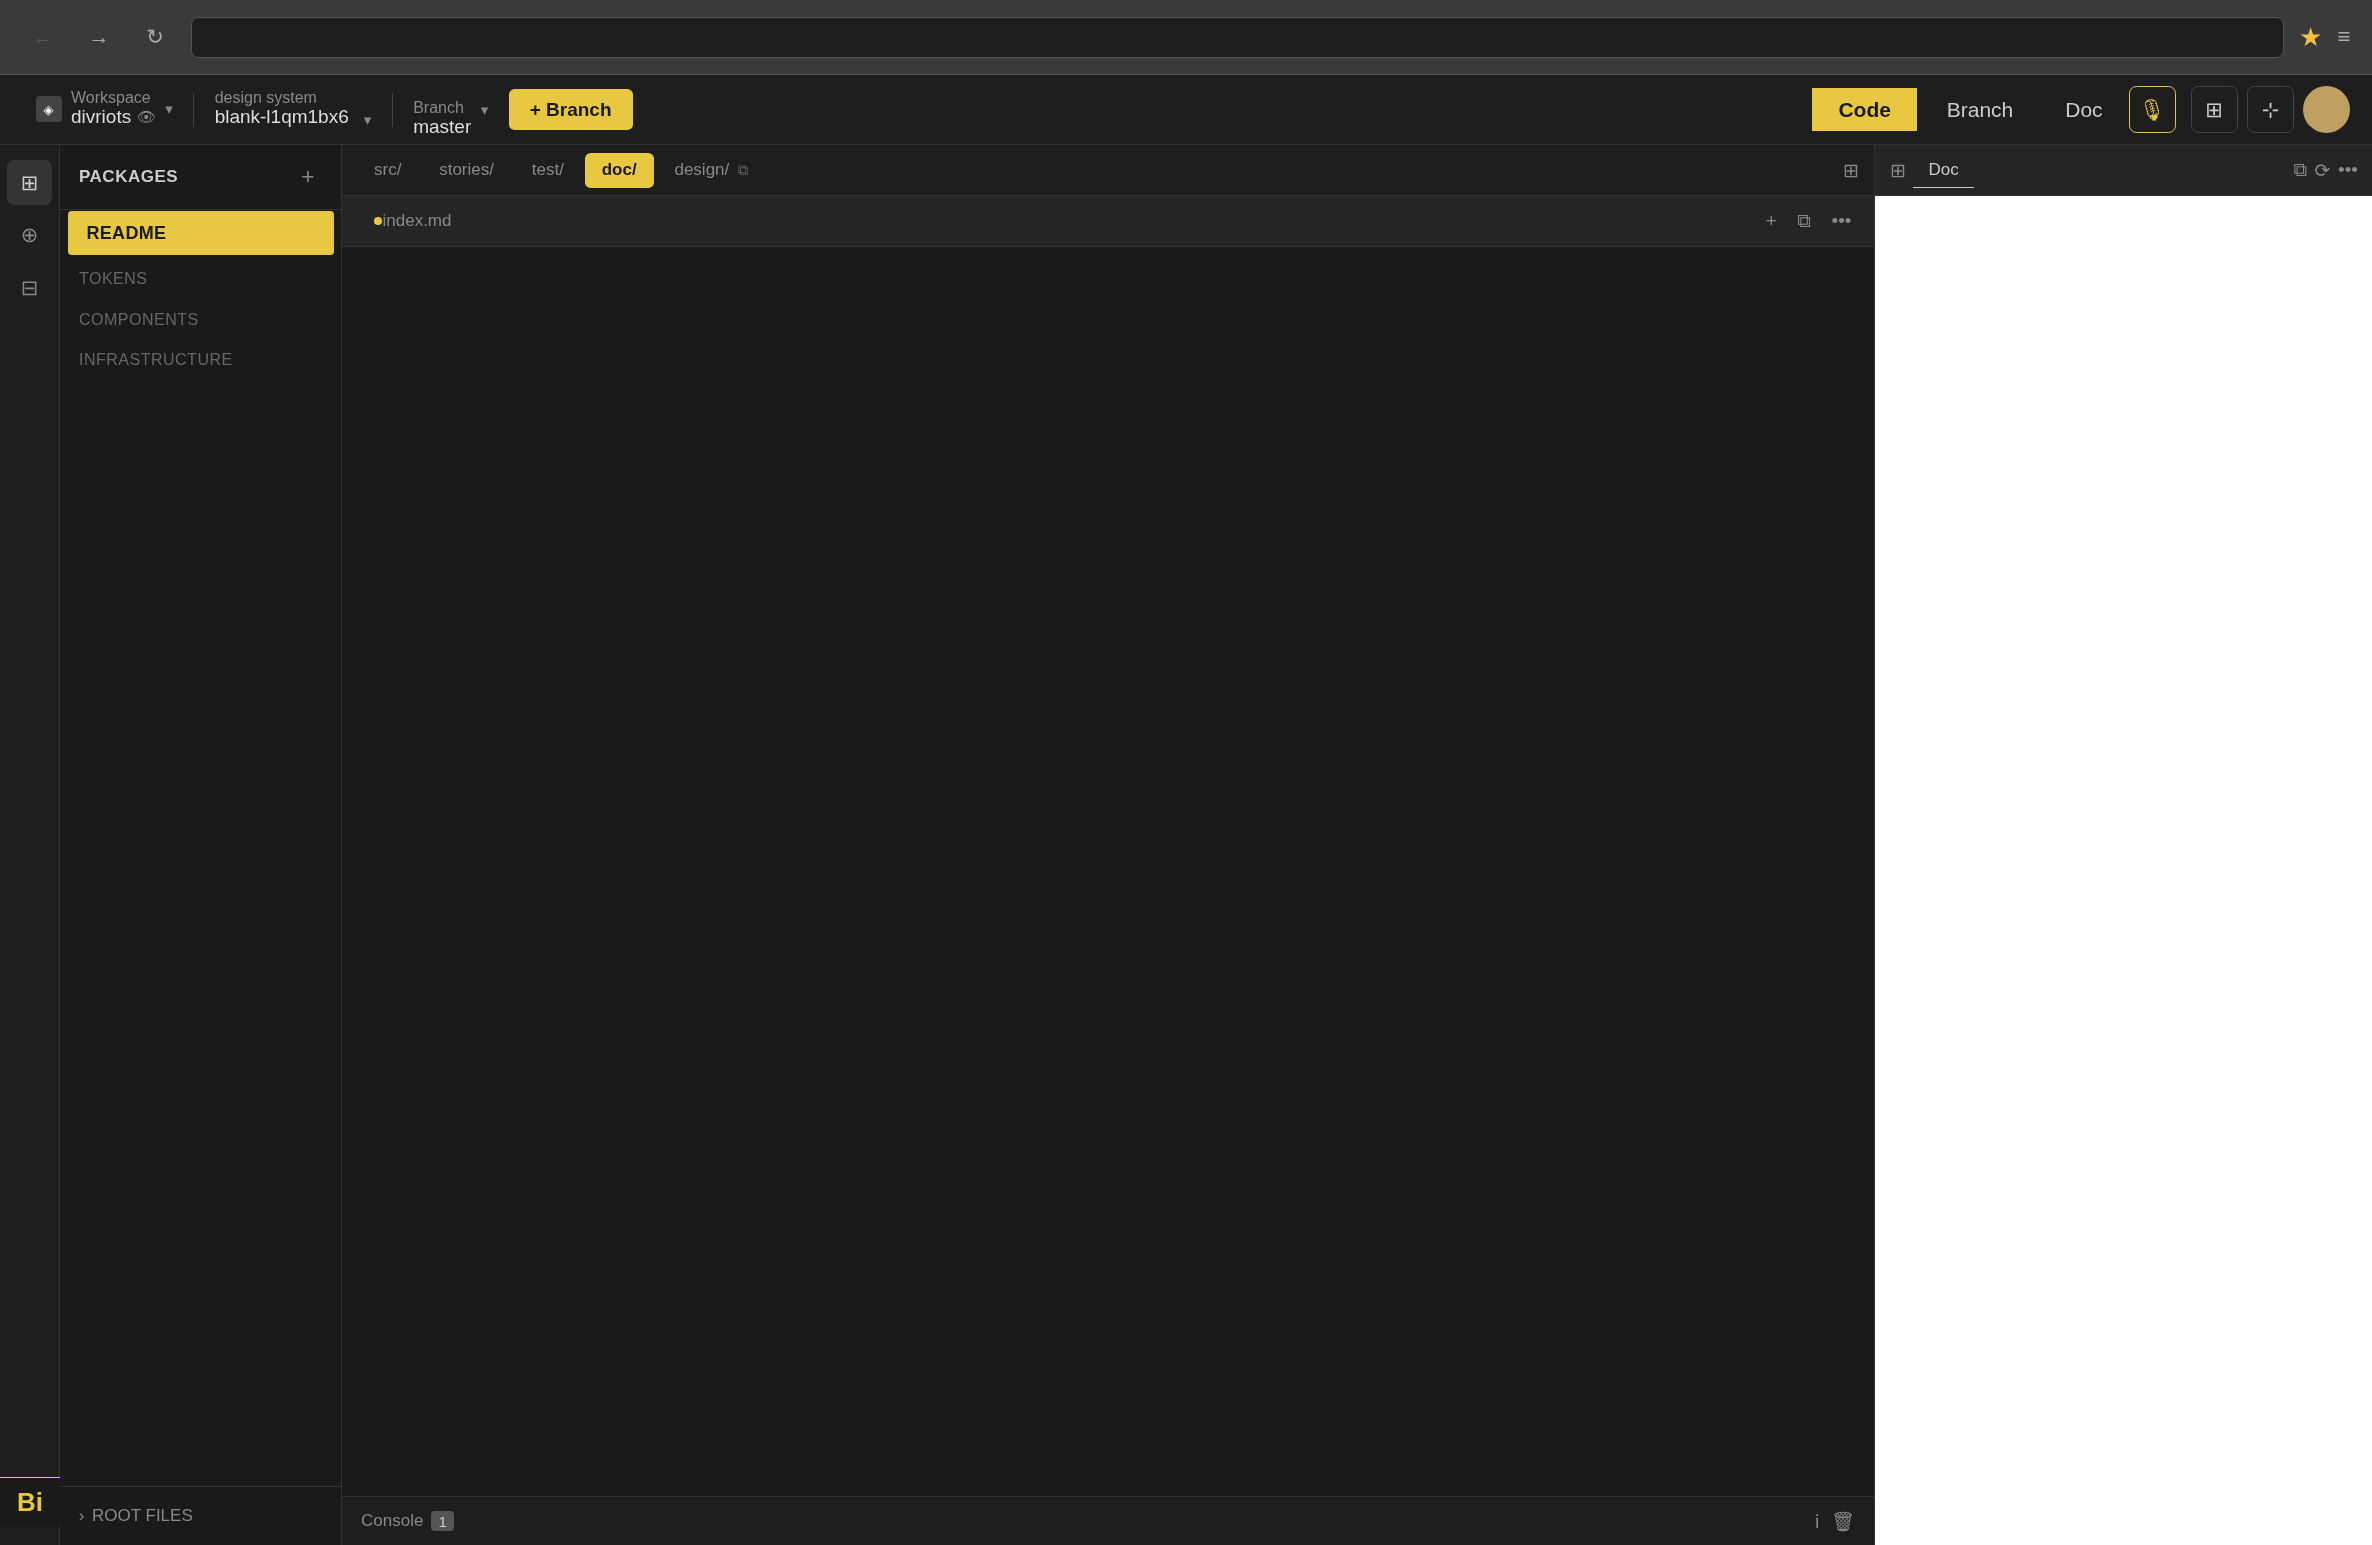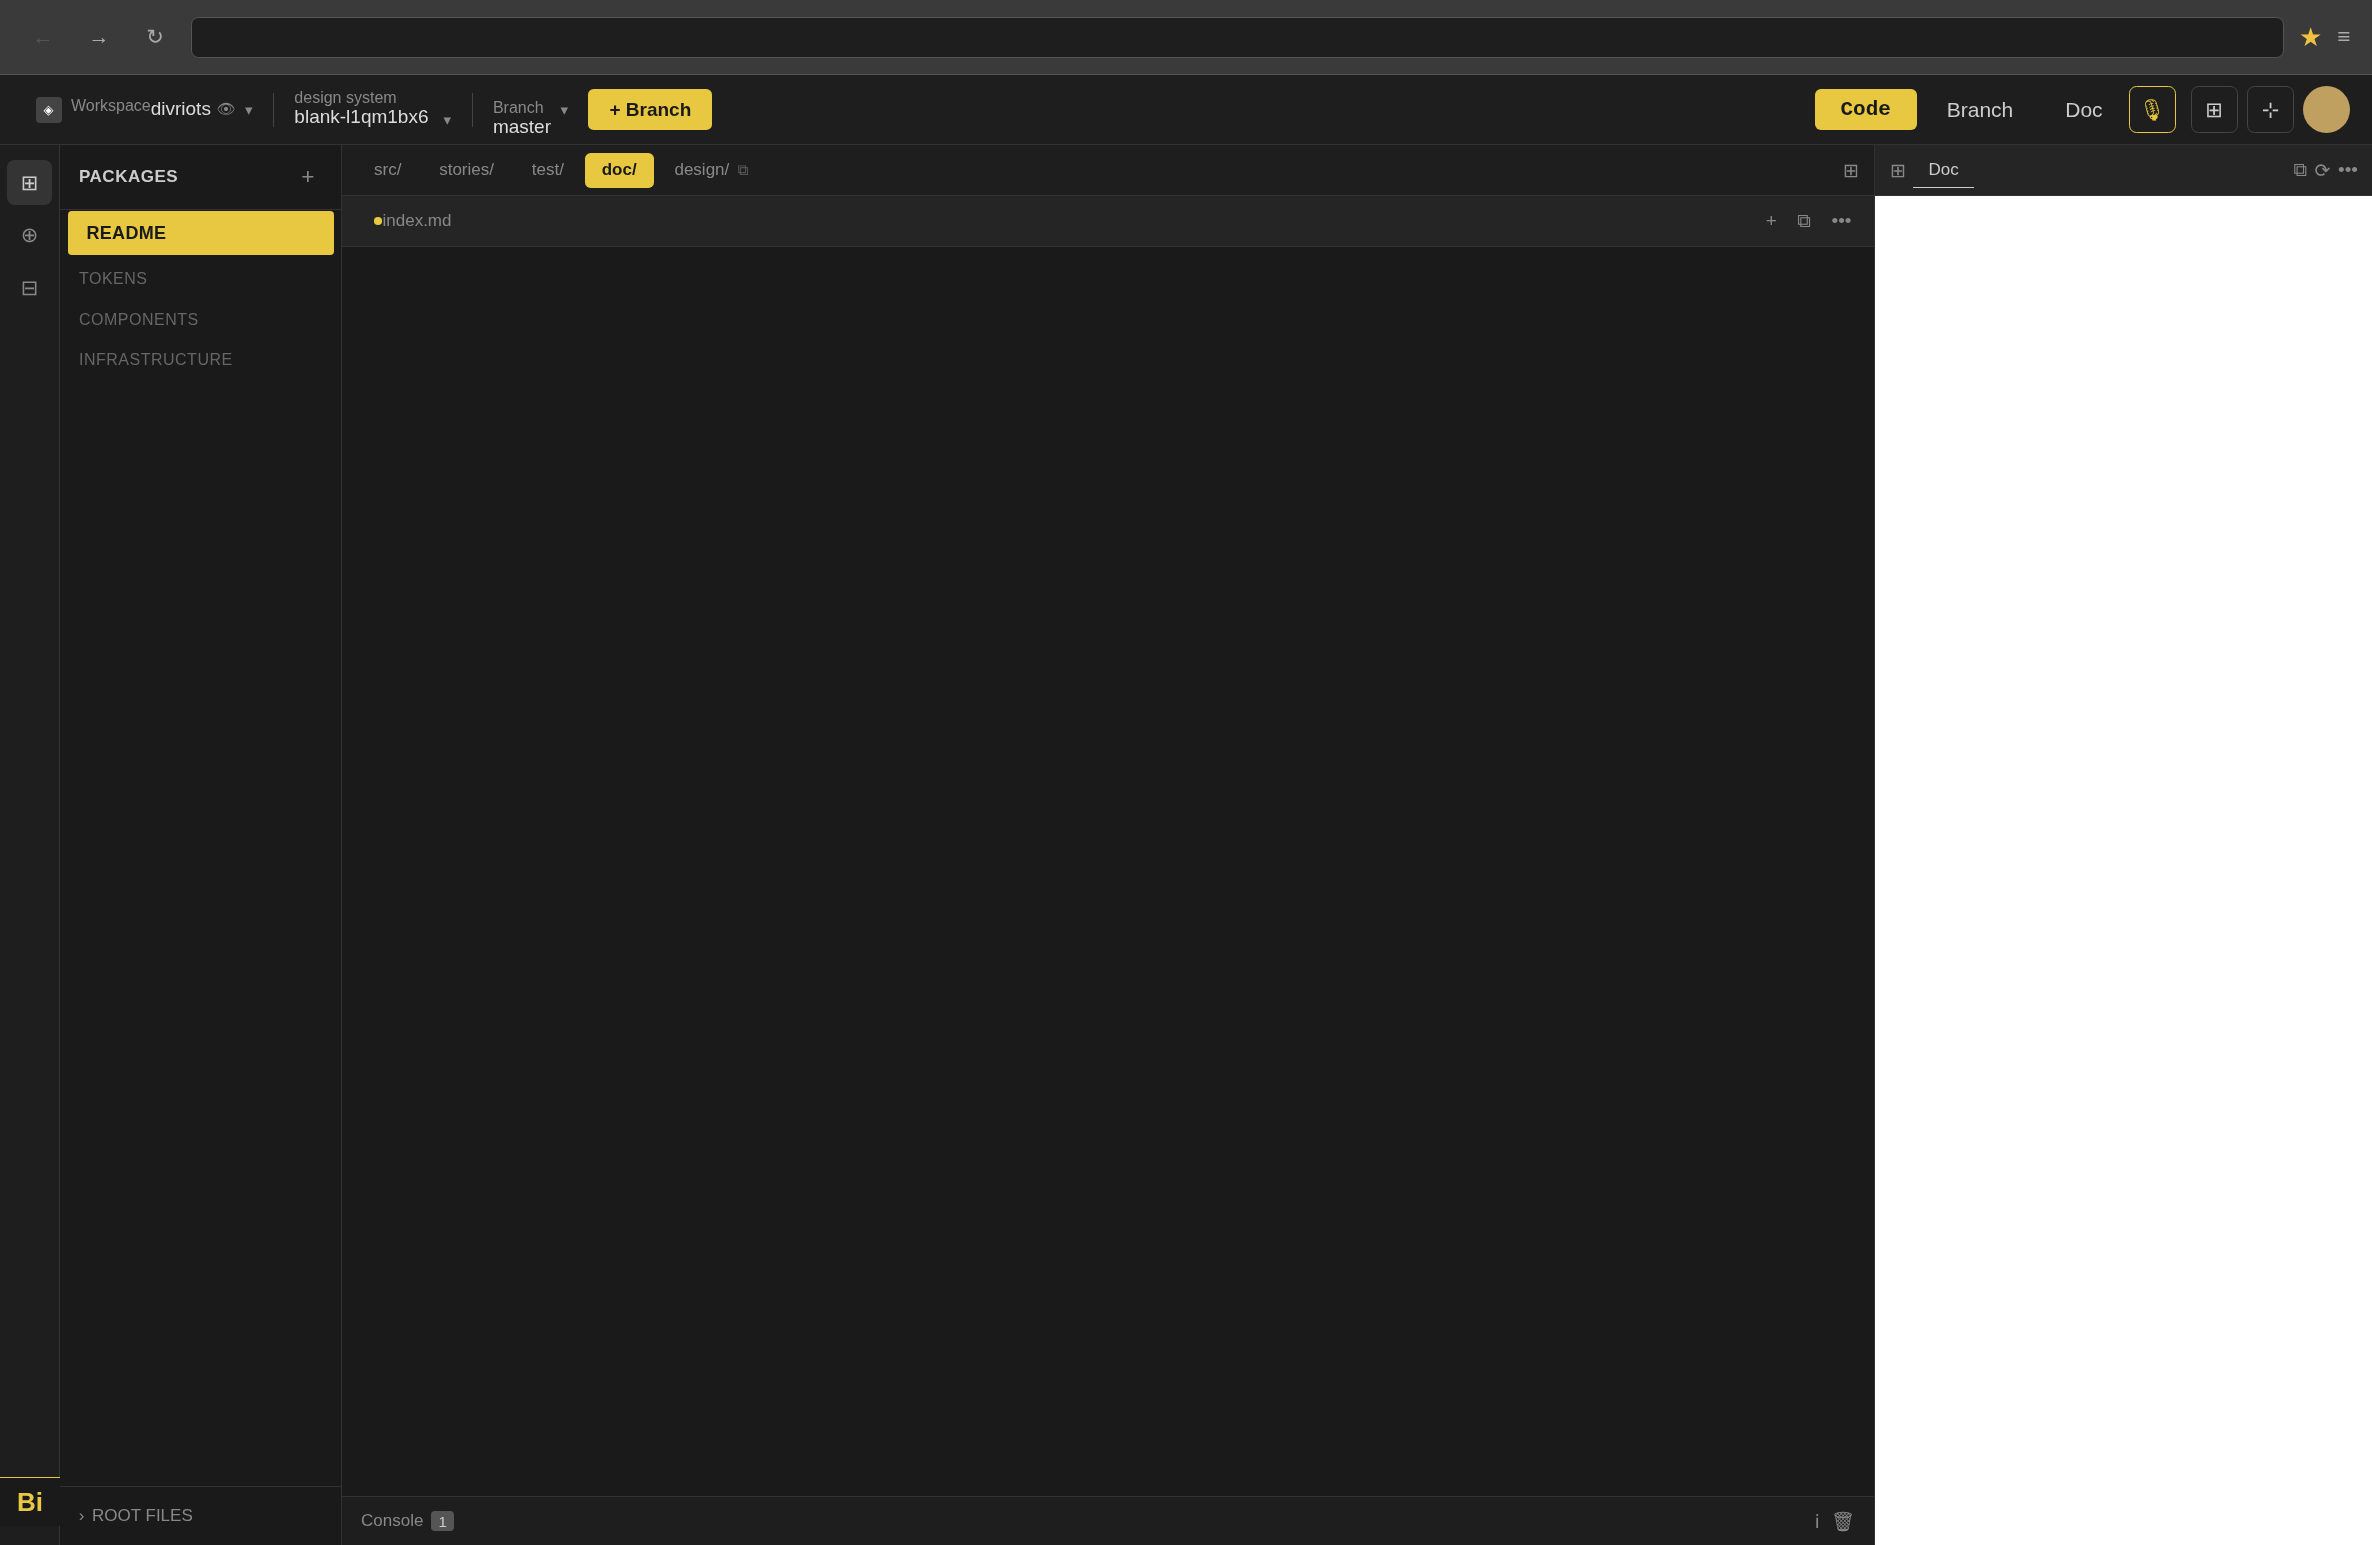--- a/index.html
+++ b/index.html
@@ -90,21 +90,21 @@
       background: #444;
       border-radius: 3.8px;
       display: flex;
       align-items: center;
       justify-content: center;
       font-size: 13px;
       color: #fff;
     }
     .workspace-text {
       display: flex;
-      flex-direction: row;
+      flex-direction: column;
     }
     .workspace-label {
       font-size: 16px;
       color: #888;
       line-height: 1;
     }
     .workspace-name {
       font-size: 19px;
       color: #ddd;
       line-height: 1.2;
@@ -190,26 +190,25 @@
       margin-left: 7.5px;
     }
 
     .header-spacer { flex: 1; }
 
     .header-code-btn {
       background: #e8c840;
       color: #1a1a1a;
       border: none;
       padding: 9.4px 26px;
-      border-radius: 6px;
+      border-radius: 0;
       font-size: 21px;
       font-weight: 600;
       cursor: pointer;
       margin: 0 3.8px;
-      font-family: Liberation Mono, monospace;
     }
     .header-review-btn {
       background: transparent;
       color: #ccc;
       border: none;
       padding: 9.4px 26px;
       border-radius: 5.6px;
       font-size: 21px;
       cursor: pointer;
     }

